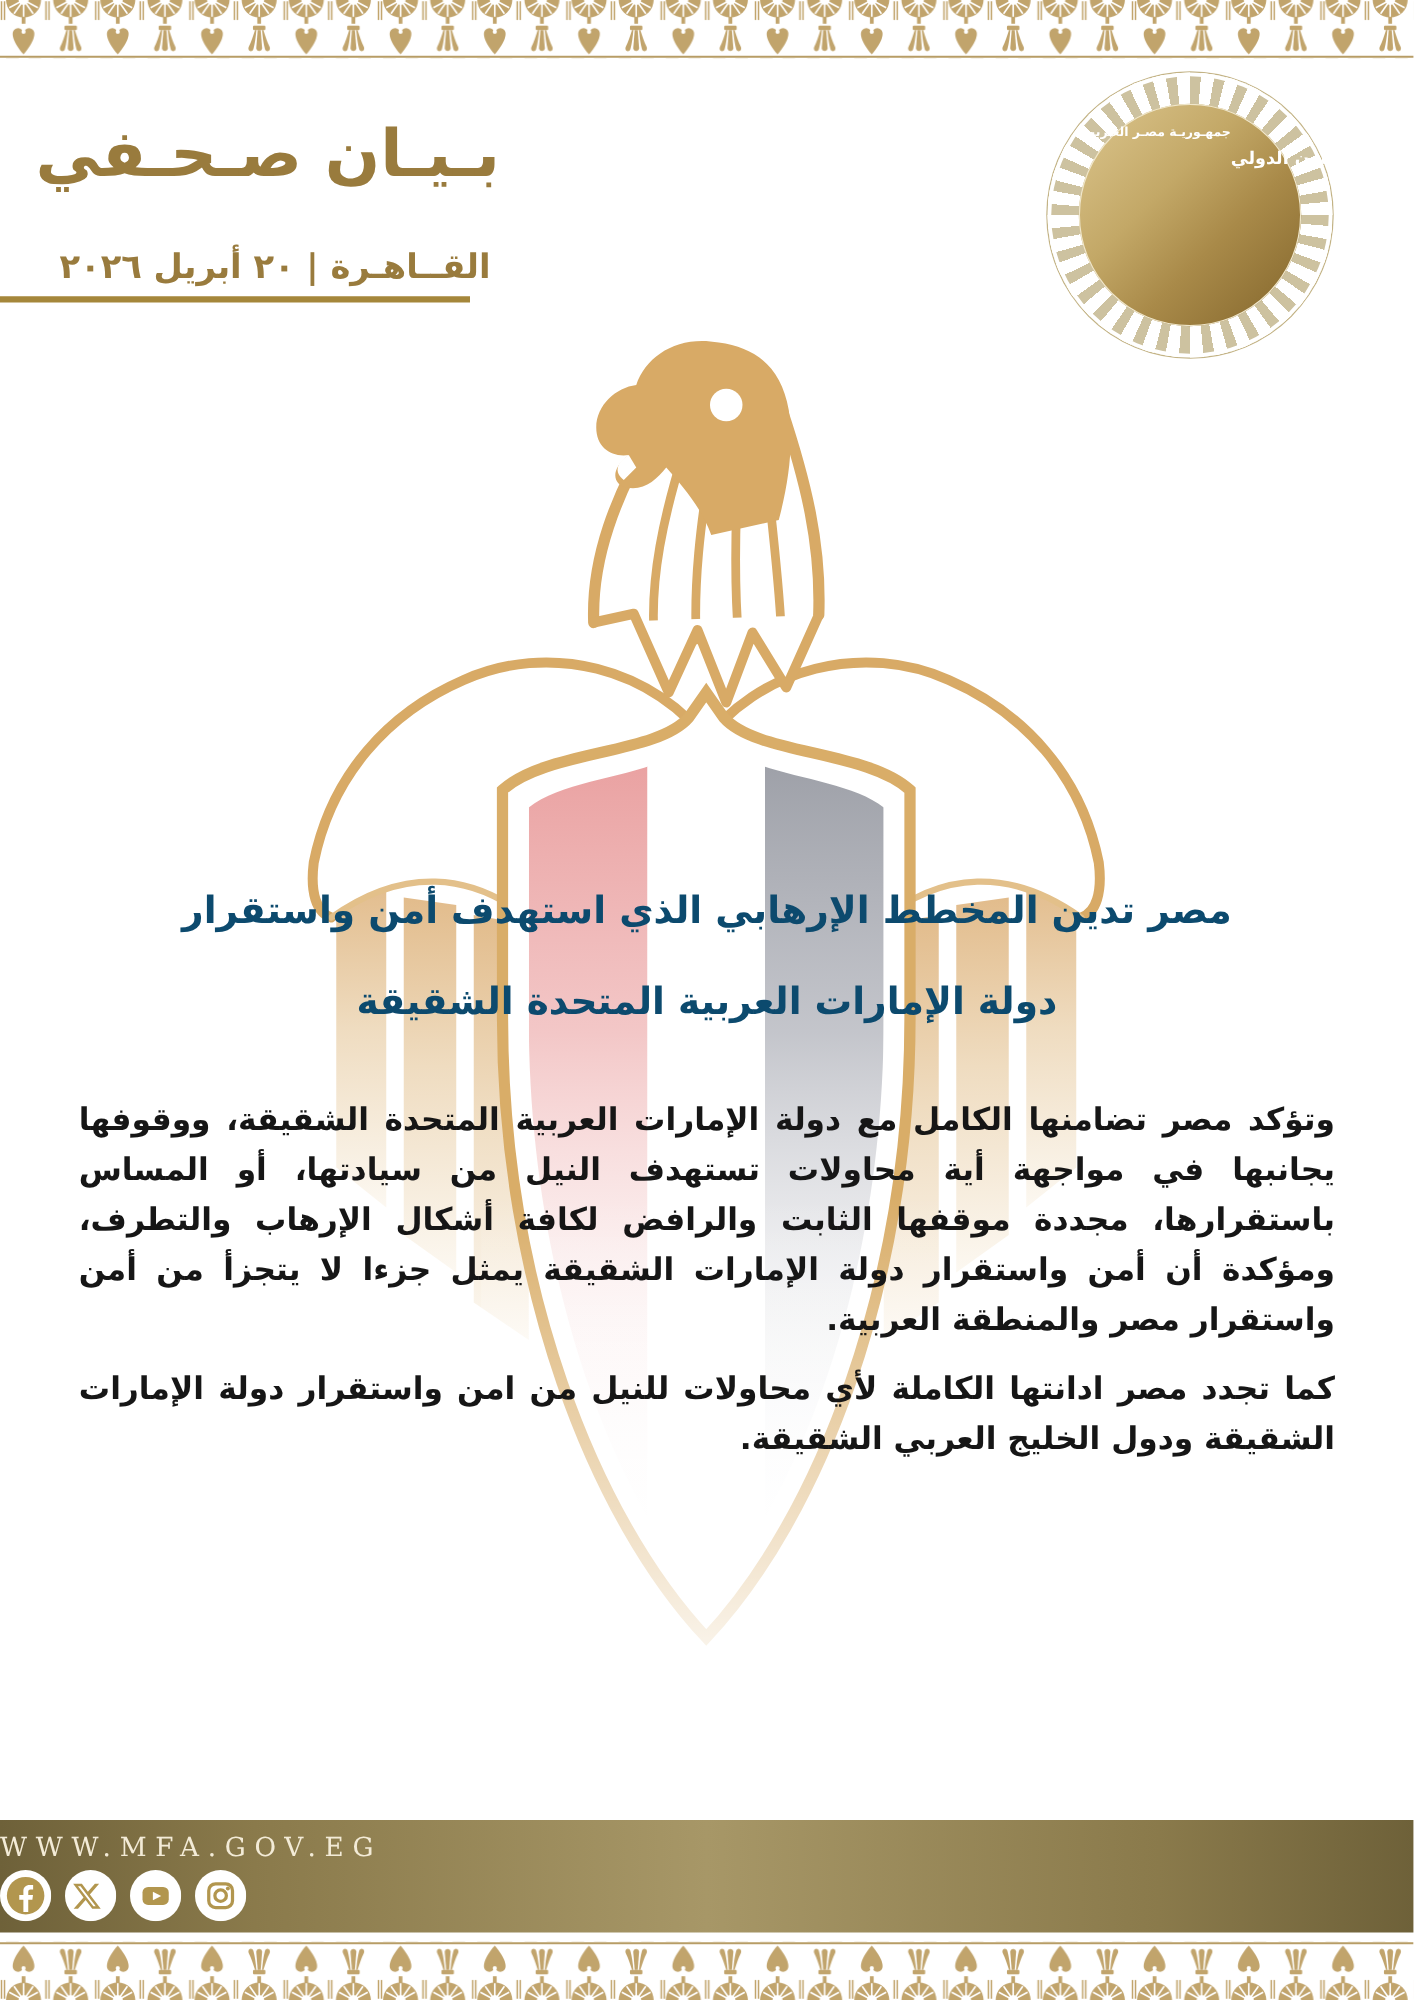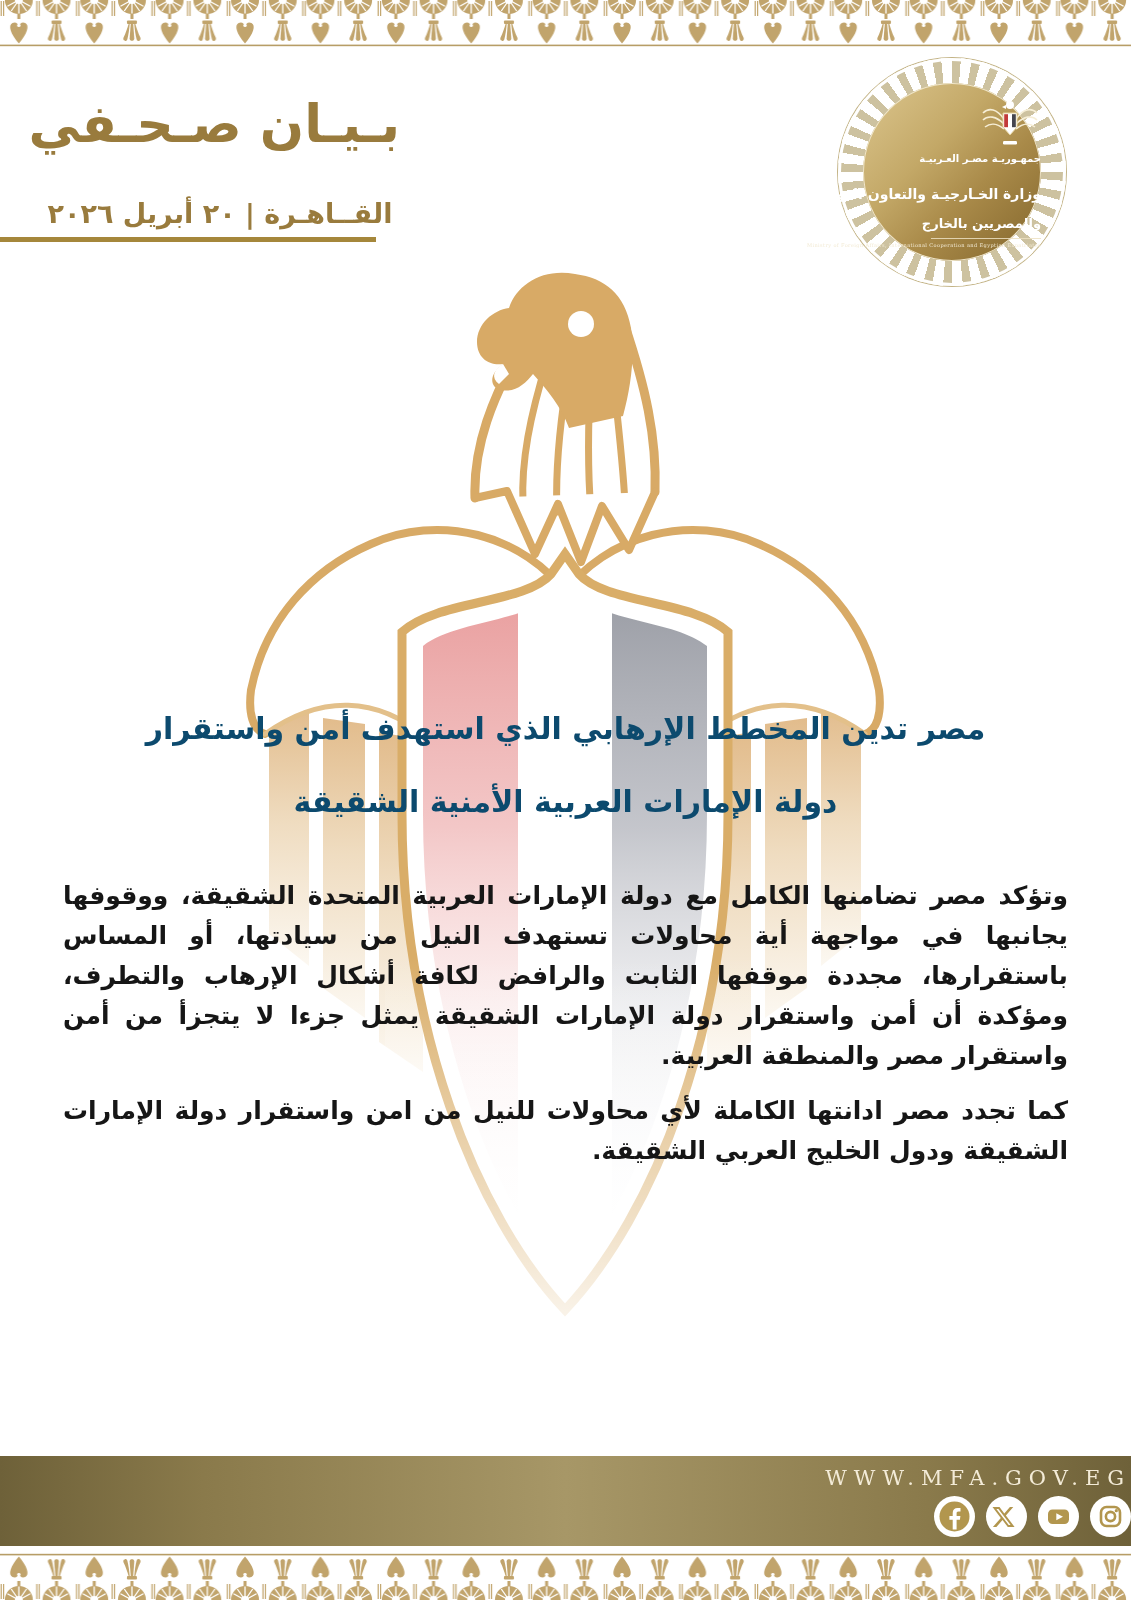--- a/index.html
+++ b/index.html
@@ -20,40 +20,40 @@
   }
   .dateline{direction:rtl;color:#997b3d;font-size:27px;font-weight:700;line-height:48px;white-space:nowrap;margin-top:20px;}
   .header-rule{position:absolute;left:0;top:237px;width:376px;height:5px;background:#a5873b;}
   
   .seal{position:absolute;left:838px;top:58px;width:228px;height:228px;border-radius:50%;
     background:repeating-conic-gradient(from 0deg,#cdc2a0 0deg 4.5deg,#ffffff 4.5deg 10deg);
     box-shadow:0 0 0 1px #c3b385, inset 0 0 0 3px #ffffff;}
   .seal-disc{position:absolute;inset:25px;border-radius:50%;
     background:linear-gradient(315deg,#82652b 0%,#a98a49 38%,#c3a867 62%,#dcc68e 100%);
     box-shadow:inset 0 0 0 1px #efe6cb;}
-  .seal-content{position:absolute;inset:25px;border-radius:50%;display:flex;flex-direction:column;
-    align-items:flex-end;justify-content:flex-start;padding-top:14px;box-sizing:border-box;color:#ffffff;}
+  .seal-content{position:absolute;inset:25px;border-radius:50%;display:flex;
+    align-items:flex-start;justify-content:flex-start;padding-top:14px;box-sizing:border-box;color:#ffffff;}
   .seal-line1{direction:rtl;font-size:10px;font-weight:700;margin-top:4px;letter-spacing:1px;white-space:nowrap;}
   .seal-line2{direction:rtl;font-size:14px;font-weight:700;margin-top:22px;white-space:nowrap;}
   .seal-line3{direction:rtl;font-size:13px;font-weight:700;margin-top:14px;white-space:nowrap;}
   .seal-divider{width:110px;height:1px;background:#ece1c2;margin-top:7px;opacity:.85;}
   .seal-caption{font-size:5px;letter-spacing:.4px;color:#f2ead4;margin-top:3px;white-space:nowrap;
     font-family:"DejaVu Serif","Liberation Serif",serif;}
   
   .watermark{position:absolute;left:225px;top:266px;width:680px;height:1060px;}
   
   .heading{position:absolute;left:63px;top:692px;width:1005px;text-align:center;direction:rtl;
     color:#0c4a6e;font-size:30px;font-weight:700;line-height:73px;}
   .body-text{position:absolute;left:63px;top:876px;width:1005px;direction:rtl;
     color:#161616;font-size:25px;font-weight:700;line-height:40px;text-align:justify;}
   .body-text p{margin:0 0 15px 0;}
   
   .footer-bar{position:absolute;left:0;top:1456px;width:1131px;height:90px;
     background:linear-gradient(90deg,#6e6139 0%,#8a7a4b 18%,#a79767 50%,#8a7a4b 82%,#6e6139 100%);
-    display:flex;flex-direction:column;align-items:flex-end;justify-content:center;gap:6px;}
+    display:flex;flex-direction:column;align-items:flex-start;justify-content:center;gap:6px;}
   .website{color:#f3ebd7;font-size:21px;letter-spacing:7px;
     font-family:"DejaVu Serif","Liberation Serif",serif;line-height:24px;}
   .social-row{display:flex;gap:11px;}
   .social-row svg{display:block;cursor:pointer;}
 </style>
 </head>
 <body>
 
 <div class="page">
 
@@ -193,21 +193,21 @@
     <g clip-path="url(#shieldClip)">
       <rect x="198" y="312" width="95" height="710" fill="url(#gred)"></rect>
       <rect x="293" y="312" width="94" height="710" fill="#ffffff"></rect>
       <rect x="387" y="312" width="95" height="710" fill="url(#ggray)"></rect>
     </g>
     <rect x="160" y="690" width="380" height="380" fill="url(#gfadewhite)"></rect>
   </svg>
 
   <div class="heading">
     <div>مصر تدين المخطط الإرهابي الذي استهدف أمن واستقرار</div>
-    <div>دولة الإمارات العربية الأمنية الشقيقة</div>
+    <div>دولة الإمارات العربية المتحدة الشقيقة</div>
   </div>
 
   <div class="body-text">
     <p>وتؤكد مصر تضامنها الكامل مع دولة الإمارات العربية المتحدة الشقيقة، ووقوفها يجانبها في مواجهة أية محاولات تستهدف النيل من سيادتها، أو المساس باستقرارها، مجددة موقفها الثابت والرافض لكافة أشكال الإرهاب والتطرف، ومؤكدة أن أمن واستقرار دولة الإمارات الشقيقة يمثل جزءا لا يتجزأ من أمن واستقرار مصر والمنطقة العربية.</p>
     <p>كما تجدد مصر ادانتها الكاملة لأي محاولات للنيل من امن واستقرار دولة الإمارات الشقيقة ودول الخليج العربي الشقيقة.</p>
   </div>
 
   <div class="footer-bar">
     <div class="website">WWW.MFA.GOV.EG</div>
     <div class="social-row">

